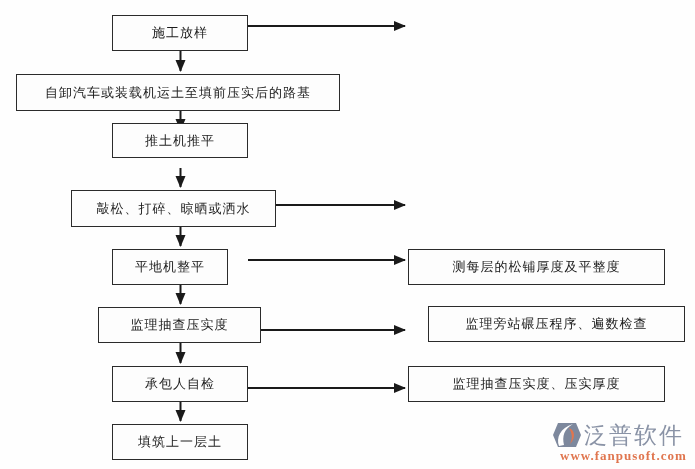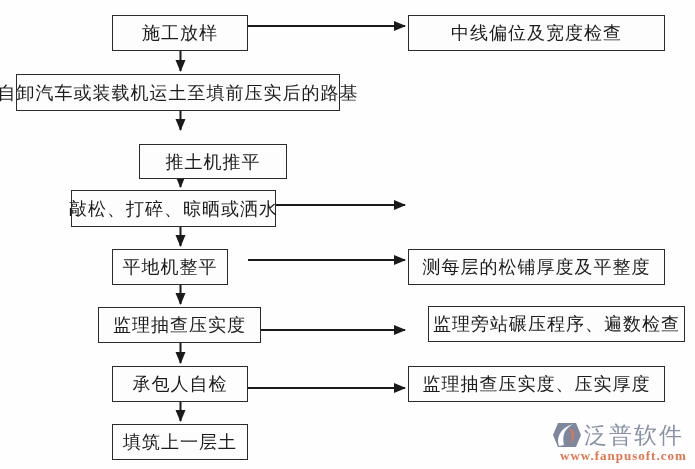--- a/index.html
+++ b/index.html
@@ -16,21 +16,21 @@
     overflow: hidden;
   }
   .node {
     position: absolute;
     box-sizing: border-box;
     border: 1px solid #2b2b2b;
     background: #fdfdfd;
     display: flex;
     align-items: center;
     justify-content: center;
-    font-size: 18px;
+    font-size: 13px;
     color: #1c1c1c;
     letter-spacing: 1px;
     white-space: nowrap;
     z-index: 2;
   }
   #arrow-layer {
     position: absolute;
     left: 0;
     top: 0;
     z-index: 1;
@@ -90,28 +90,27 @@
 
     <line x1="248" y1="26" x2="405" y2="26" stroke="#1a1a1a" stroke-width="2" marker-end="url(#ah)"></line>
     <line x1="276" y1="205" x2="405" y2="205" stroke="#1a1a1a" stroke-width="2" marker-end="url(#ah)"></line>
     <line x1="248" y1="260" x2="405" y2="260" stroke="#1a1a1a" stroke-width="2" marker-end="url(#ah)"></line>
     <line x1="261" y1="330" x2="405" y2="330" stroke="#1a1a1a" stroke-width="2" marker-end="url(#ah)"></line>
     <line x1="248" y1="388" x2="405" y2="388" stroke="#1a1a1a" stroke-width="2" marker-end="url(#ah)"></line>
   </svg>
 
   <div class="node" style="left:112px; top:15px;  width:136px; height:36px;">施工放样</div>
   <div class="node" style="left:16px;  top:74px;  width:324px; height:37px;text-align:right;">自卸汽车或装载机运土至填前压实后的路基</div>
-  <div class="node" style="left:112px; top:144px; width:148px; height:35px;margin-left:27px;">推土机推平</div>
+  <div class="node" style="left:112px; top:123px; width:136px; height:35px;">推土机推平</div>
   <div class="node" style="left:71px;  top:190px; width:205px; height:37px;">敲松、打碎、晾晒或洒水</div>
   <div class="node" style="left:112px; top:249px; width:116px; height:36px;">平地机整平</div>
   <div class="node" style="left:98px;  top:307px; width:163px; height:36px;">监理抽查压实度</div>
   <div class="node" style="left:112px; top:366px; width:136px; height:36px;">承包人自检</div>
   <div class="node" style="left:112px; top:424px; width:136px; height:36px;">填筑上一层土</div>
 
-  <div class="node" style="left:408px; top:15px;  width:257px; height:36px;">中线偏位及宽度检查</div>
   <div class="node" style="left:408px; top:249px; width:257px; height:36px;">测每层的松铺厚度及平整度</div>
   <div class="node" style="left:428px; top:306px; width:257px; height:36px;">监理旁站碾压程序、遍数检查</div>
   <div class="node" style="left:408px; top:366px; width:257px; height:36px;">监理抽查压实度、压实厚度</div>
 
   <div class="watermark">
     <div class="wm-row">
       <svg class="wm-icon" viewBox="0 0 30 30">
         <path d="M6,3 L24,3 L29,15 L24,27 L6,27 L1,15 Z" fill="#7d889d"></path>
         <path d="M7,26 C4,18 8,8 21,4 C12,9 10,16 12,25 Z" fill="#ffffff"></path>
         <path d="M17,8 C23,10 24,18 18,24 C21,18 20,13 17,8 Z" fill="#e0764f"></path>

